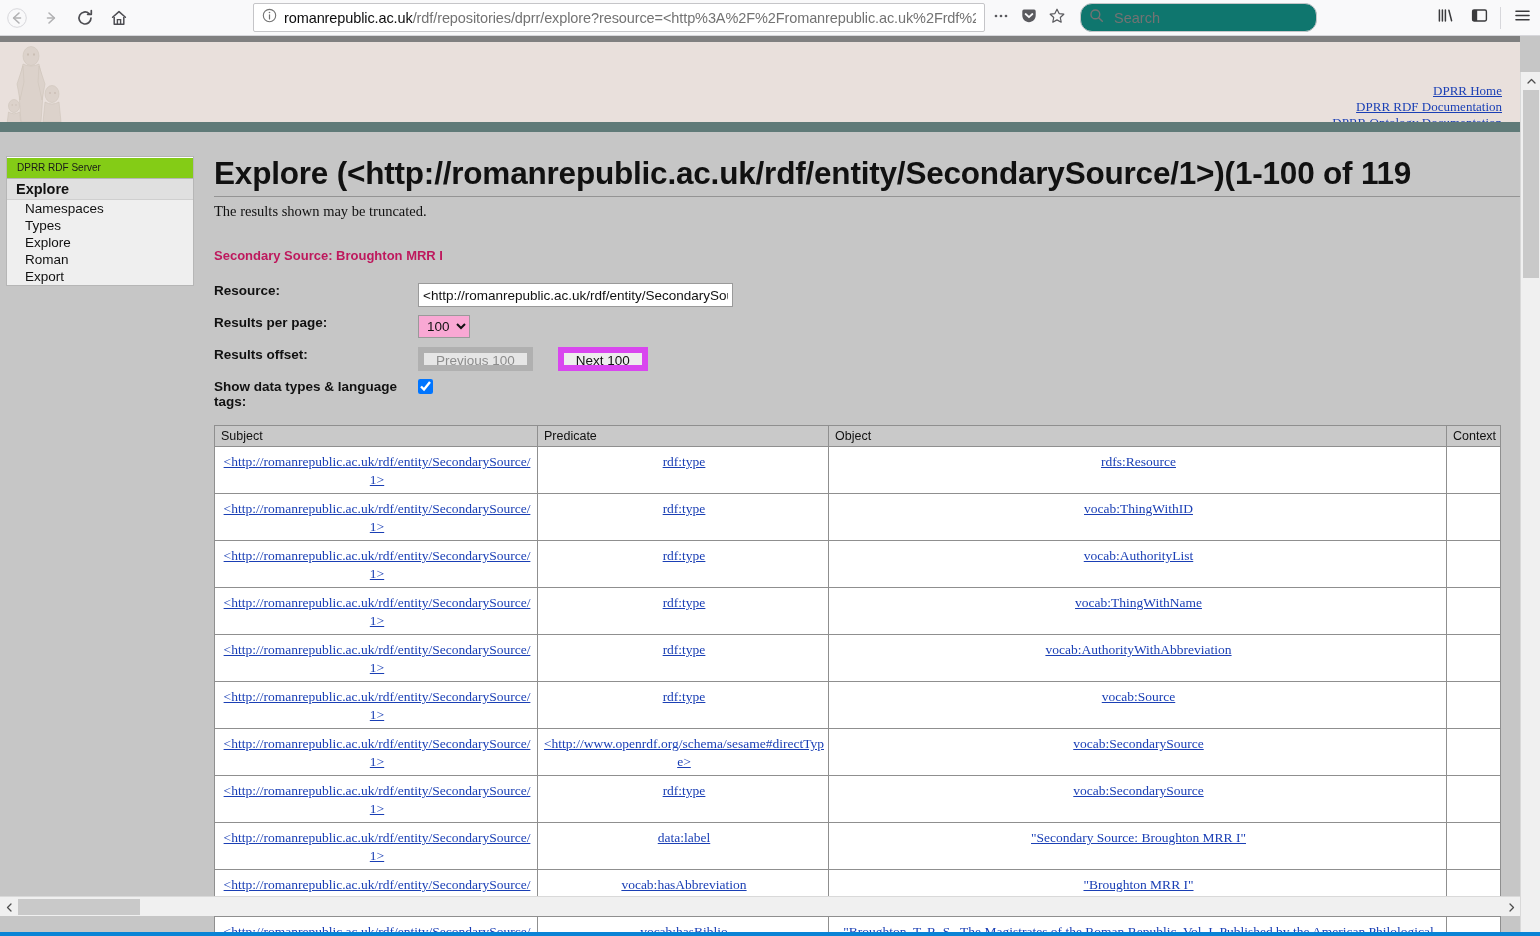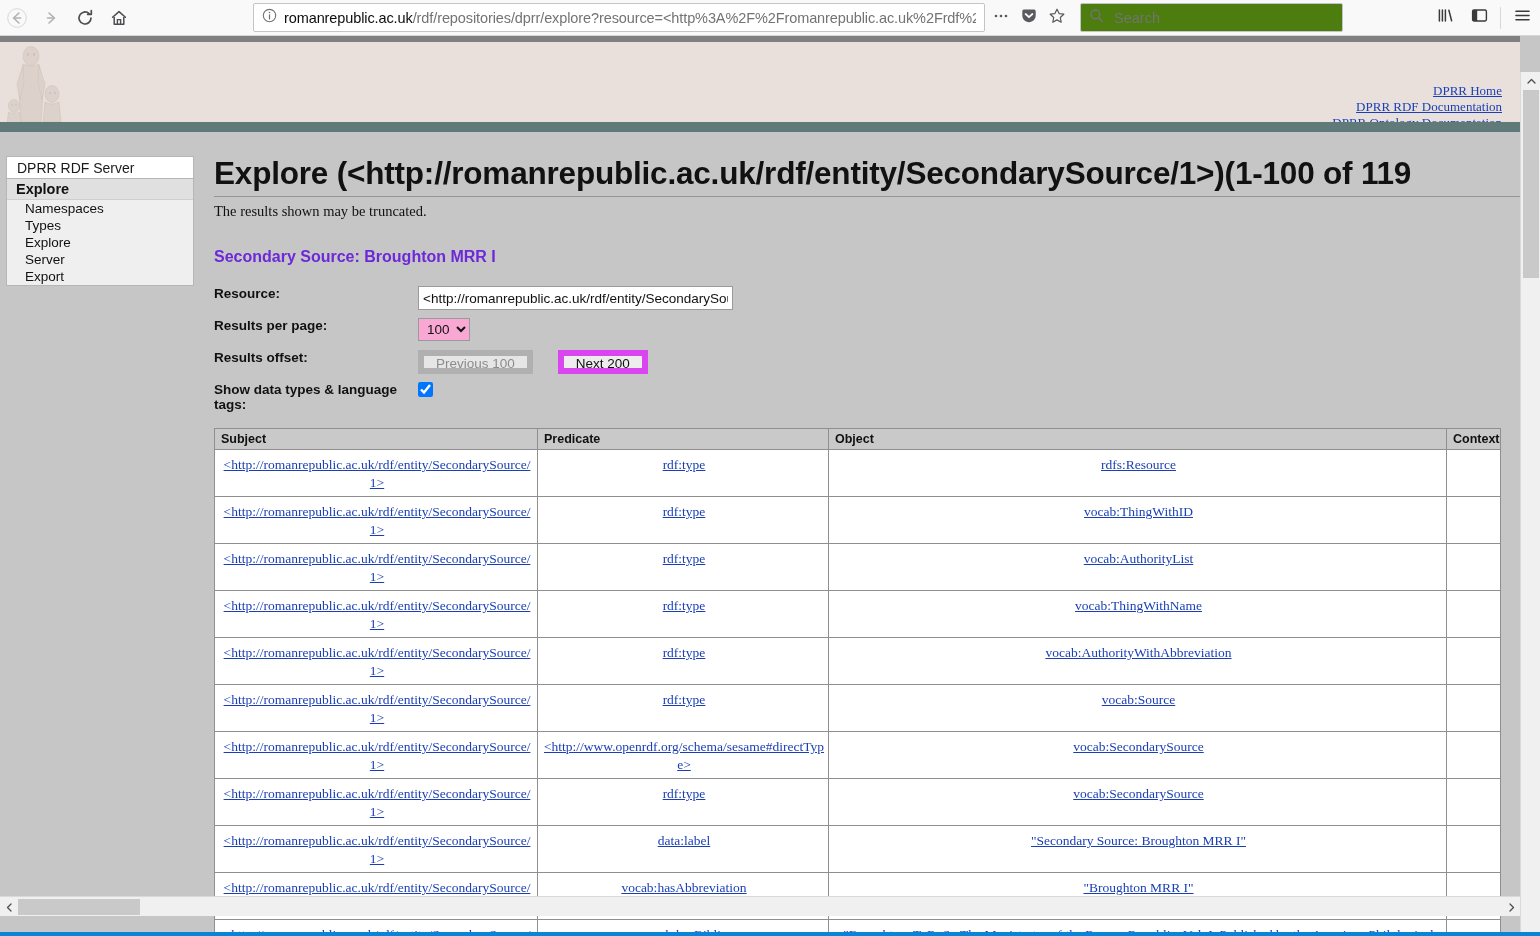--- a/index.html
+++ b/index.html
@@ -46,22 +46,22 @@
 
   #urlbar-icons {
     position: absolute; left: 988px; top: 3px;
     width: 82px; height: 29px;
     display: flex; align-items: center; gap: 2px;
   }
   .ubi { width: 26px; height: 26px; display:flex; align-items:center; justify-content:center; color:#5a5a5e; }
 
   #searchbar {
     position: absolute; left: 1080px; top: 3px;
-    width: 263px; height: 29px;
-    background: #4d7c0f; border: 1px solid #c5c5c8; border-radius: 2px;
+    width: 237px; height: 29px;
+    background: #0f766e; border: 1px solid #c5c5c8; border-radius: 12px;
     display: flex; align-items: center; padding: 0 8px;
   }
   #searchbar .s-icon { flex:none; margin-right: 8px; color:#737373; }
   #search-input {
     border: 0; outline: 0; font-size: 14.5px; color: #0c0c0d;
     font-family: "Liberation Sans", sans-serif;
     background: transparent; width: 180px;
   }
   #search-input::placeholder { color: #737373; }
 
@@ -124,23 +124,23 @@
     font-family: Liberation Serif, serif;
   }
 
   
   #sidebar {
     position: absolute; left: 6px; top: 120px;
     width: 188px;
   }
   #sidebar-title {
     height: 23px;
-    background: #ffffff;
+    background: #84cc16;
     border: 1px solid #b6b6b6;
-    font-size: 14px; color: #1a1a1a;
+    font-size: 10px; color: #1a1a1a;
     display: flex; align-items: center;
     padding-left: 10px;
     box-shadow: 0 1px 0 #fff inset;
   }
   #sidebar-group {
     border: 1px solid #b6b6b6;
     border-top: 0;
     background: #efefef;
   }
   #sidebar-group-head {
@@ -170,21 +170,21 @@
     padding-bottom: 4px;
     width: 1306px;
     overflow: visible;
   }
   #truncated-note {
     font-family: "Liberation Serif", serif;
     font-size: 14.5px; color: #111;
     margin-top: 6px;
   }
   #subheading {
-    font-size: 16px; font-weight: bold; color: #6d28d9;
+    font-size: 13px; font-weight: bold; color: #be185d;
     margin-top: 28px;
   }
 
   
   #form { margin-top: 20px; position: relative; }
   .form-row { display: flex; align-items: flex-start; height: 30px; margin-bottom: 2px; gap: 12px; }
   .form-label {
     width: 192px; flex: none;
     font-size: 13.5px; color: #111; font-weight: bold;
   }
@@ -233,21 +233,21 @@
     table-layout: fixed;
     background: #fff;
     border: 1px solid #8f8f8f;
   }
   #results-table th {
     background: #c9c9c9;
     border: 1px solid #8f8f8f;
     text-align: left;
     font-family: "Liberation Sans", sans-serif;
     font-size: 12.5px;
-    font-weight: bold;
+    font-weight: normal;
     color: #111;
     padding: 3px 4px 3px 6px;
     height: 20px;
   }
   #results-table td {
     border: 1px solid #8f8f8f;
     vertical-align: top;
     padding: 5px 4px 5px 6px;
     background: #fff;
     height: 37px;
@@ -464,21 +464,21 @@
     </div>
     <div id="banner-bottom-rule"></div>
 
     <div id="sidebar">
       <div id="sidebar-title">DPRR RDF Server</div>
       <div id="sidebar-group">
         <div id="sidebar-group-head">Explore</div>
         <div class="sidebar-item">Namespaces</div>
         <div class="sidebar-item">Types</div>
         <div class="sidebar-item">Explore</div>
-        <div class="sidebar-item">Server</div>
+        <div class="sidebar-item">Roman</div>
         <div class="sidebar-item">Export</div>
       </div>
     </div>
 
     <div id="content">
       <div id="page-title">Explore (&lt;http://romanrepublic.ac.uk/rdf/entity/SecondarySource/1&gt;)(1-100 of 119</div>
       <div id="truncated-note">The results shown may be truncated.</div>
       <div id="subheading">Secondary Source: Broughton MRR I</div>
 
       <div id="form">
@@ -490,21 +490,21 @@
           <div class="form-label">Results per page:</div>
           <div class="select-wrap">
             <select id="results-per-page">
               <option>100</option>
             </select>
           </div>
         </div>
         <div class="form-row">
           <div class="form-label">Results offset:</div>
           <button id="prev-btn" class="btn disabled">Previous 100</button>
-          <button id="next-btn" class="btn">Next 200</button>
+          <button id="next-btn" class="btn">Next 100</button>
         </div>
         <div class="form-row">
           <div class="form-label" style="width:192px">Show data types &amp; language tags:</div>
           <input id="show-types-cb" type="checkbox" checked="" style="">
         </div>
       </div>
 
       <table id="results-table">
         <colgroup>
           <col class="c-subject">

